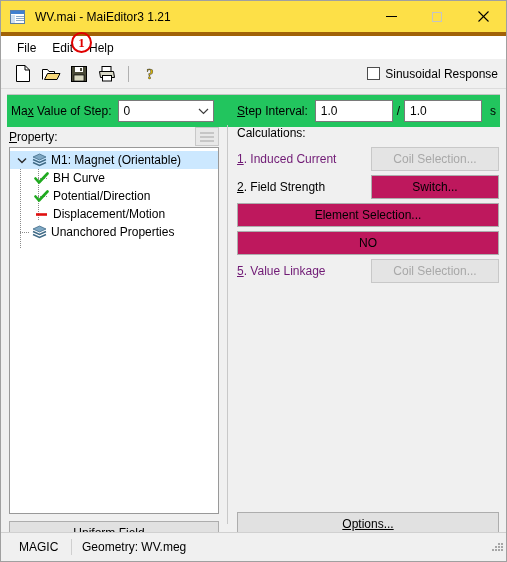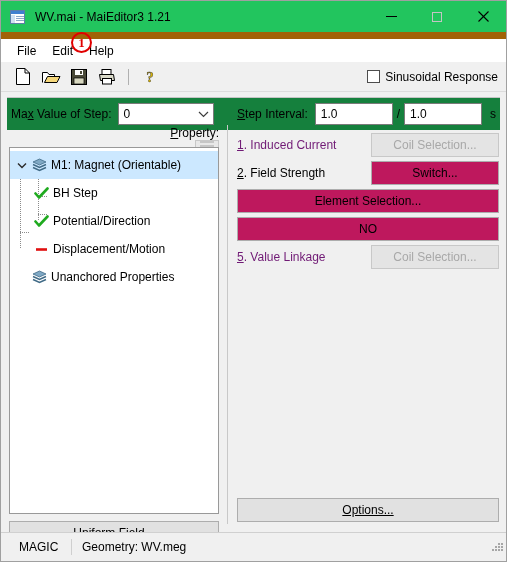--- a/index.html
+++ b/index.html
@@ -20,24 +20,24 @@
     box-sizing: border-box;
     background: #f0f0f0;
     border: 1px solid #a0a0a0;
     overflow: hidden;
   }
 
   
   .titlebar {
     position: relative;
     height: 31px;
-    background: #22c55e;
-    display: flex;
-    align-items: center;
-    border-bottom: 7px solid #a16207;
+    background: #fde047;
+    display: flex;
+    align-items: center;
+    border-bottom: 4px solid #a16207;
   }
   .app-icon {
     width: 16px;
     height: 16px;
     margin-left: 9px;
     margin-right: 9px;
     flex: 0 0 auto;
     position: relative;
   }
   .app-icon .ic-body {
@@ -161,21 +161,21 @@
     background: #fff;
     box-sizing: border-box;
     margin-right: 5px;
     flex: 0 0 auto;
   }
 
   
   .steprow {
     margin: 5px 6px 0 6px;
     height: 26px;
-    background: #15803d;
+    background: #22c55e;
     border: 1px solid #c4c4c4;
     border-width: 1px 0 0 0;
     display: flex;
     align-items: center;
     padding: 3px 4px;
     box-sizing: content-box;
   }
   .lbl { font-size: 12px; color: #000; white-space: nowrap; }
   u.acc { text-decoration: underline; }
   .combo {
@@ -235,24 +235,23 @@
     flex: 0 0 auto;
   }
   .right-pane {
     flex: 1 1 auto;
     padding: 6px 9px 0 9px;
     box-sizing: border-box;
   }
 
   .pane-head {
     display: flex;
-    align-items: flex-end;
+    align-items: center;
     justify-content: space-between;
     height: 21px;
-    flex-direction: column;
   }
   .pane-title { font-size: 12px; color: #000; }
   .listbtn {
     width: 24px;
     height: 19px;
     background: #e8e8e8;
     border: 1px solid #c8c8c8;
     box-sizing: border-box;
     display: flex;
     flex-direction: column;
@@ -272,21 +271,21 @@
     background: #ffffff;
     border: 1px solid #999999;
     box-sizing: border-box;
     overflow: hidden;
     position: relative;
     padding-top: 3px;
   }
   .tnode {
     display: flex;
     align-items: center;
-    height: 28px;
+    height: 18px;
     font-size: 12px;
     white-space: nowrap;
     position: relative;
   }
   .tnode.sel { background: #cce8ff; }
   .t-indent { flex: 0 0 auto; }
   .expander {
     width: 16px;
     display: flex;
     align-items: center;
@@ -540,21 +539,21 @@
           <span class="t-label">M1: Magnet (Orientable)</span>
         </div>
 
         <div class="tnode">
           <span class="t-indent" style="width:22px"></span>
           <span class="t-icon">
             <svg width="15" height="13" viewBox="0 0 15 13">
                 <path d="M1.5 6.5 L5 10.5 L13.5 1.5" fill="none" stroke="#1faa1f" stroke-width="2.6" stroke-linecap="round" stroke-linejoin="round"></path>
               </svg>
           </span>
-          <span class="t-label">BH Step</span>
+          <span class="t-label">BH Curve</span>
         </div>
 
         <div class="tnode">
           <span class="t-indent" style="width:22px"></span>
           <span class="t-icon">
             <svg width="15" height="13" viewBox="0 0 15 13">
                 <path d="M1.5 6.5 L5 10.5 L13.5 1.5" fill="none" stroke="#1faa1f" stroke-width="2.6" stroke-linecap="round" stroke-linejoin="round"></path>
               </svg>
           </span>
           <span class="t-label">Potential/Direction</span>
@@ -583,20 +582,21 @@
           <span class="t-label">Unanchored Properties</span>
         </div>
       </div>
 
       <div class="btm-btn">Uniform Field...</div>
     </div>
 
     <div class="vsep"></div>
 
     <div class="right-pane">
+      <div class="pane-title">Calculations:</div>
 
       <div class="calc-list">
         <div class="calc-row">
           <span class="calc-label dis"><u class="acc">1</u><span>. Induced Current</span></span>
           <span class="calc-btn dis">Coil Selection...</span>
         </div>
         <div class="calc-row">
           <span class="calc-label"><u class="acc">2</u><span>. Field Strength</span></span>
           <span class="calc-btn">Switch...</span>
         </div>

